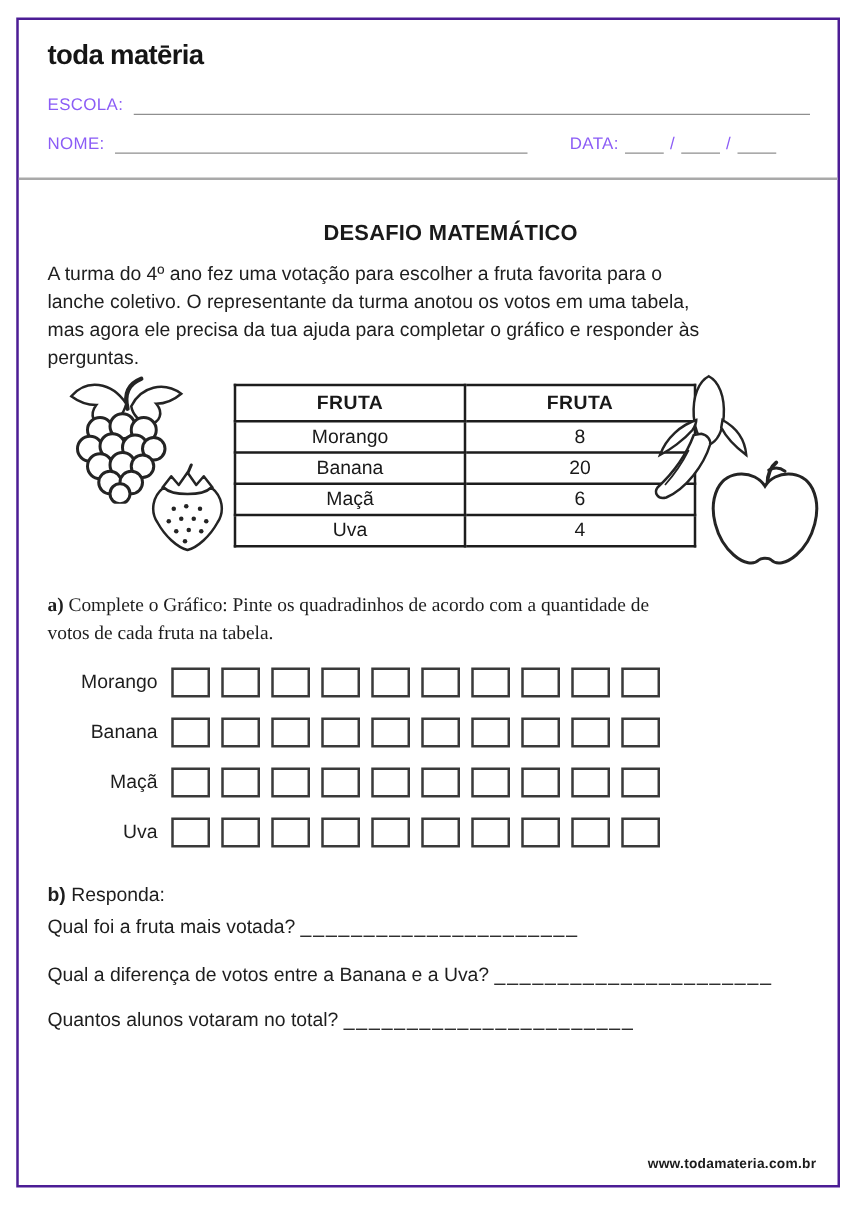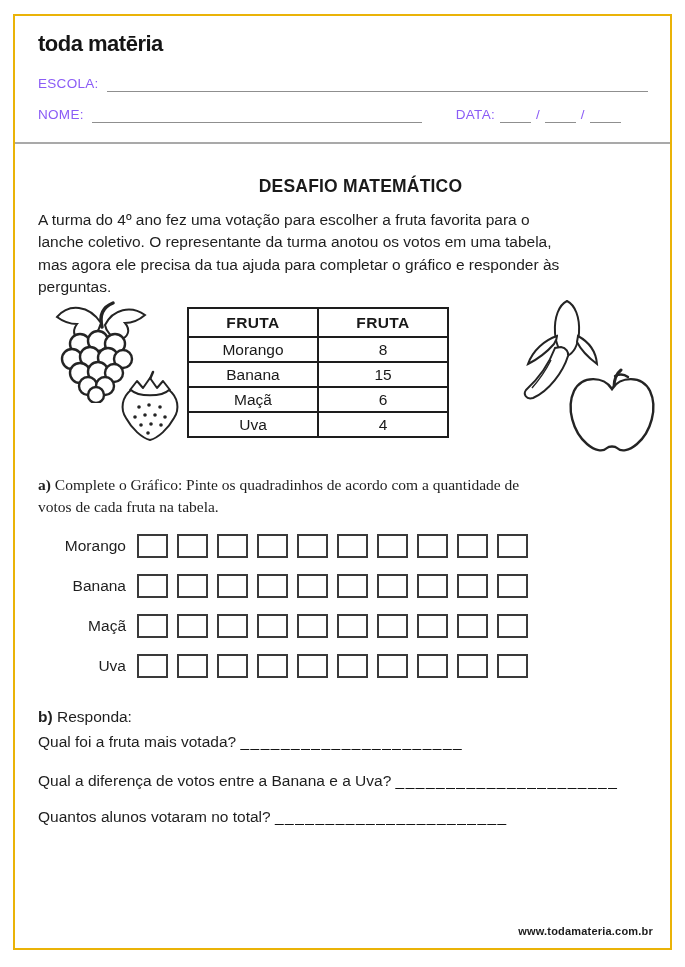--- a/index.html
+++ b/index.html
@@ -3,21 +3,21 @@
 <meta charset="utf-8">
 <style>
   * { margin:0; padding:0; box-sizing:border-box; }
   body {
     width:685px; height:967px; background:#ffffff;
     font-family:"Liberation Sans", sans-serif; color:#1f1f1f;
   }
   .page { position:relative; width:685px; height:967px; background:#fff; overflow:hidden; }
   .outer-box {
     position:absolute; left:13px; top:14px; width:659px; height:936px;
-    border:2px solid #eab308; background:#fff;
+    border:2px solid #4c1d95; background:#fff;
   }
   .header-divider { position:absolute; left:0; top:126px; width:100%; height:0; border-bottom:2px solid #a9a9a9; }
 
   .logo { position:absolute; left:23px; top:15px; font-size:22px; font-weight:700; letter-spacing:-0.5px; color:#151515; }
 
   .field-row { position:absolute; display:flex; align-items:flex-end; font-size:13.5px; color:#8b5cf6; }
   .row-escola { left:23px; top:60px; right:22px; }
   .row-nome   { left:23px; top:91px; right:22px; }
   .field-label { font-weight:400; letter-spacing:0.3px; white-space:nowrap; padding-bottom:1px; }
   .fill-line { flex:1 1 auto; border-bottom:1.5px solid #8f8f8f; height:14px; margin-left:8px; }
@@ -30,21 +30,21 @@
            font-size:17.5px; font-weight:700; letter-spacing:0.2px; color:#1a1a1a;padding-left:36px; }
 
   .intro { position:absolute; left:23px; top:193px; right:26px;
            font-size:15.5px; line-height:22.4px; white-space:pre-line; color:#1e1e1e; }
 
   .illu { position:absolute; }
   .illu svg { display:block; }
 
   .votes-table { position:absolute; left:172px; top:291px; border-collapse:collapse; }
   .votes-table th, .votes-table td {
-    border:2px solid #1d1d1d; width:130px; text-align:center; background:#fff; color:#191919;
+    border:2px solid #1d1d1d; width:184px; text-align:center; background:#fff; color:#191919;
   }
   .votes-table th { height:29px; font-size:15.5px; font-weight:700; letter-spacing:0.4px; }
   .votes-table td { height:25px; font-size:15.5px; font-weight:400; }
 
   .task { position:absolute; left:23px; right:26px; font-size:15.5px; line-height:22.4px; color:#1e1e1e; }
   .task-a { top:458px;font-family:Liberation Serif, serif; }
   .task-b { top:690px; }
   .task-prefix { font-weight:700; }
   .task-text { white-space:pre-line; }
 
@@ -144,21 +144,21 @@
           <th>FRUTA</th>
         </tr>
       </thead>
       <tbody>
         <tr>
           <td>Morango</td>
           <td>8</td>
         </tr>
         <tr>
           <td>Banana</td>
-          <td>15</td>
+          <td>20</td>
         </tr>
         <tr>
           <td>Maçã</td>
           <td>6</td>
         </tr>
         <tr>
           <td>Uva</td>
           <td>4</td>
         </tr>
       </tbody>

